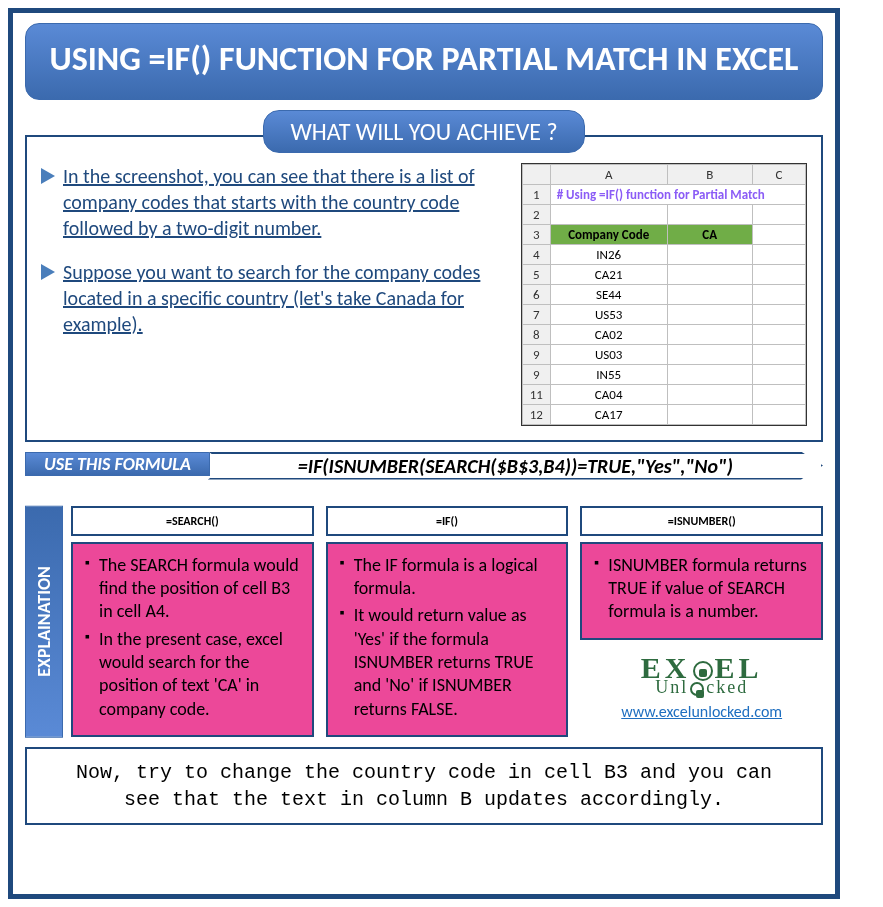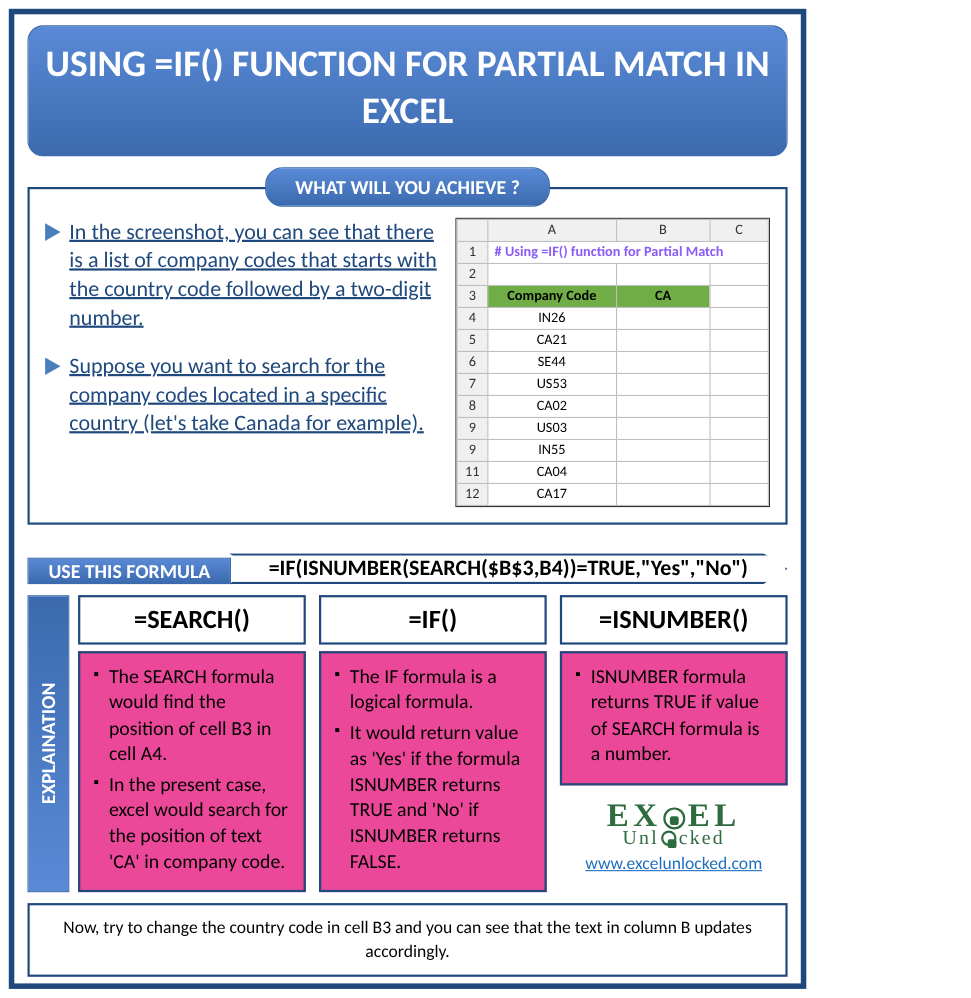--- a/index.html
+++ b/index.html
@@ -5,21 +5,21 @@
   * { box-sizing: border-box; margin: 0; padding: 0; }
   body {
     font-family: Calibri, Arial, sans-serif;
     background: #fff;
     width: 883px;
     height: 907px;
     padding: 8px;
   }
   .page {
     border: 5px solid #1f497d;
-    width: 725px;
+    width: 832px;
     height: 891px;
     position: relative;
     background: #fff;
   }
   .main-title {
     margin: 10px 12px 0 12px;
     background: linear-gradient(#5a8ad6, #3b6aae);
     border: 1px solid #3b6aae;
     border-radius: 14px;
     color: #fff;
@@ -28,22 +28,22 @@
     text-align: center;
     padding: 14px 10px 18px 10px;
     line-height: 1.25;
   }
   .pill {
     display: inline-block;
     background: linear-gradient(#5a8ad6, #3b6aae);
     border: 1px solid #3b6aae;
     border-radius: 16px;
     color: #fff;
-    font-size: 18px;
-    font-weight: bold;
+    font-size: 24px;
+    font-weight: normal;
     padding: 6px 26px;
     text-align: center;
   }
   .pill-center-wrap {
     text-align: center;
     margin-top: 10px;
     margin-bottom: -18px;
     position: relative;
     z-index: 2;
   }
@@ -87,22 +87,23 @@
   .excel-shot th.abc {
     background: #f0f0f0; font-weight: normal; text-align: center; color:#333;
   }
   .excel-shot td { text-align: center; }
   .excel-title-cell { color: #8b5cf6; font-weight: bold; text-align: left !important; padding-left:6px !important; }
   .green-header { background: #70ad47; color: #000; font-weight: bold; }
 
   .formula-bar {
     margin: 10px 12px 0 12px;
     display: flex;
-    align-items: flex-end;
+    align-items: flex-start;
     height: 44px;
+    font-style: italic;
   }
   .formula-label {
     background: linear-gradient(#5a8ad6, #3b6aae);
     color: #fff;
     font-weight: bold;
     font-size: 18px;
     display: flex;
     align-items: center;
     padding: 0 18px;
     border: 1px solid #3b6aae;
@@ -147,21 +148,21 @@
     flex: 1;
     display: flex;
     gap: 12px;
     align-items: flex-start;
   }
   .explain-col { flex: 1; display: flex; flex-direction: column; }
   .col-head {
     border: 2px solid #1f497d;
     text-align: center;
     font-weight: bold;
-    font-size: 24px;
+    font-size: 12px;
     padding: 6px 4px;
     background: #fff;
   }
   .col-body {
     border: 2px solid #1f497d;
     border-top: none;
     font-size: 18px;
     padding: 10px 12px;
     line-height: 1.3;
     background: #ec4899;
@@ -188,24 +189,25 @@
     display:inline-block; width:20px; height:20px; border:2px solid #2e6b3f; border-radius:50%;
     position:relative; vertical-align:middle; margin:0 2px;
   }
   .lock::after{
     content:""; position:absolute; width:8px; height:8px; background:#2e6b3f; border-radius:2px;
     left:4px; top:6px;
   }
   .footer-box {
     margin: 10px 12px 0 12px;
     border: 2px solid #1f497d;
-    font-size: 16px;
+    font-size: 20px;
     text-align: center;
     padding: 10px 30px;
     line-height: 1.35;
+    font-family: Liberation Mono, monospace;
   }
 </style>
 </head>
 <body>
 
 <div class="page">
 
   <div class="main-title">USING =IF() FUNCTION FOR PARTIAL MATCH IN EXCEL</div>
 
   <div class="pill-center-wrap">

